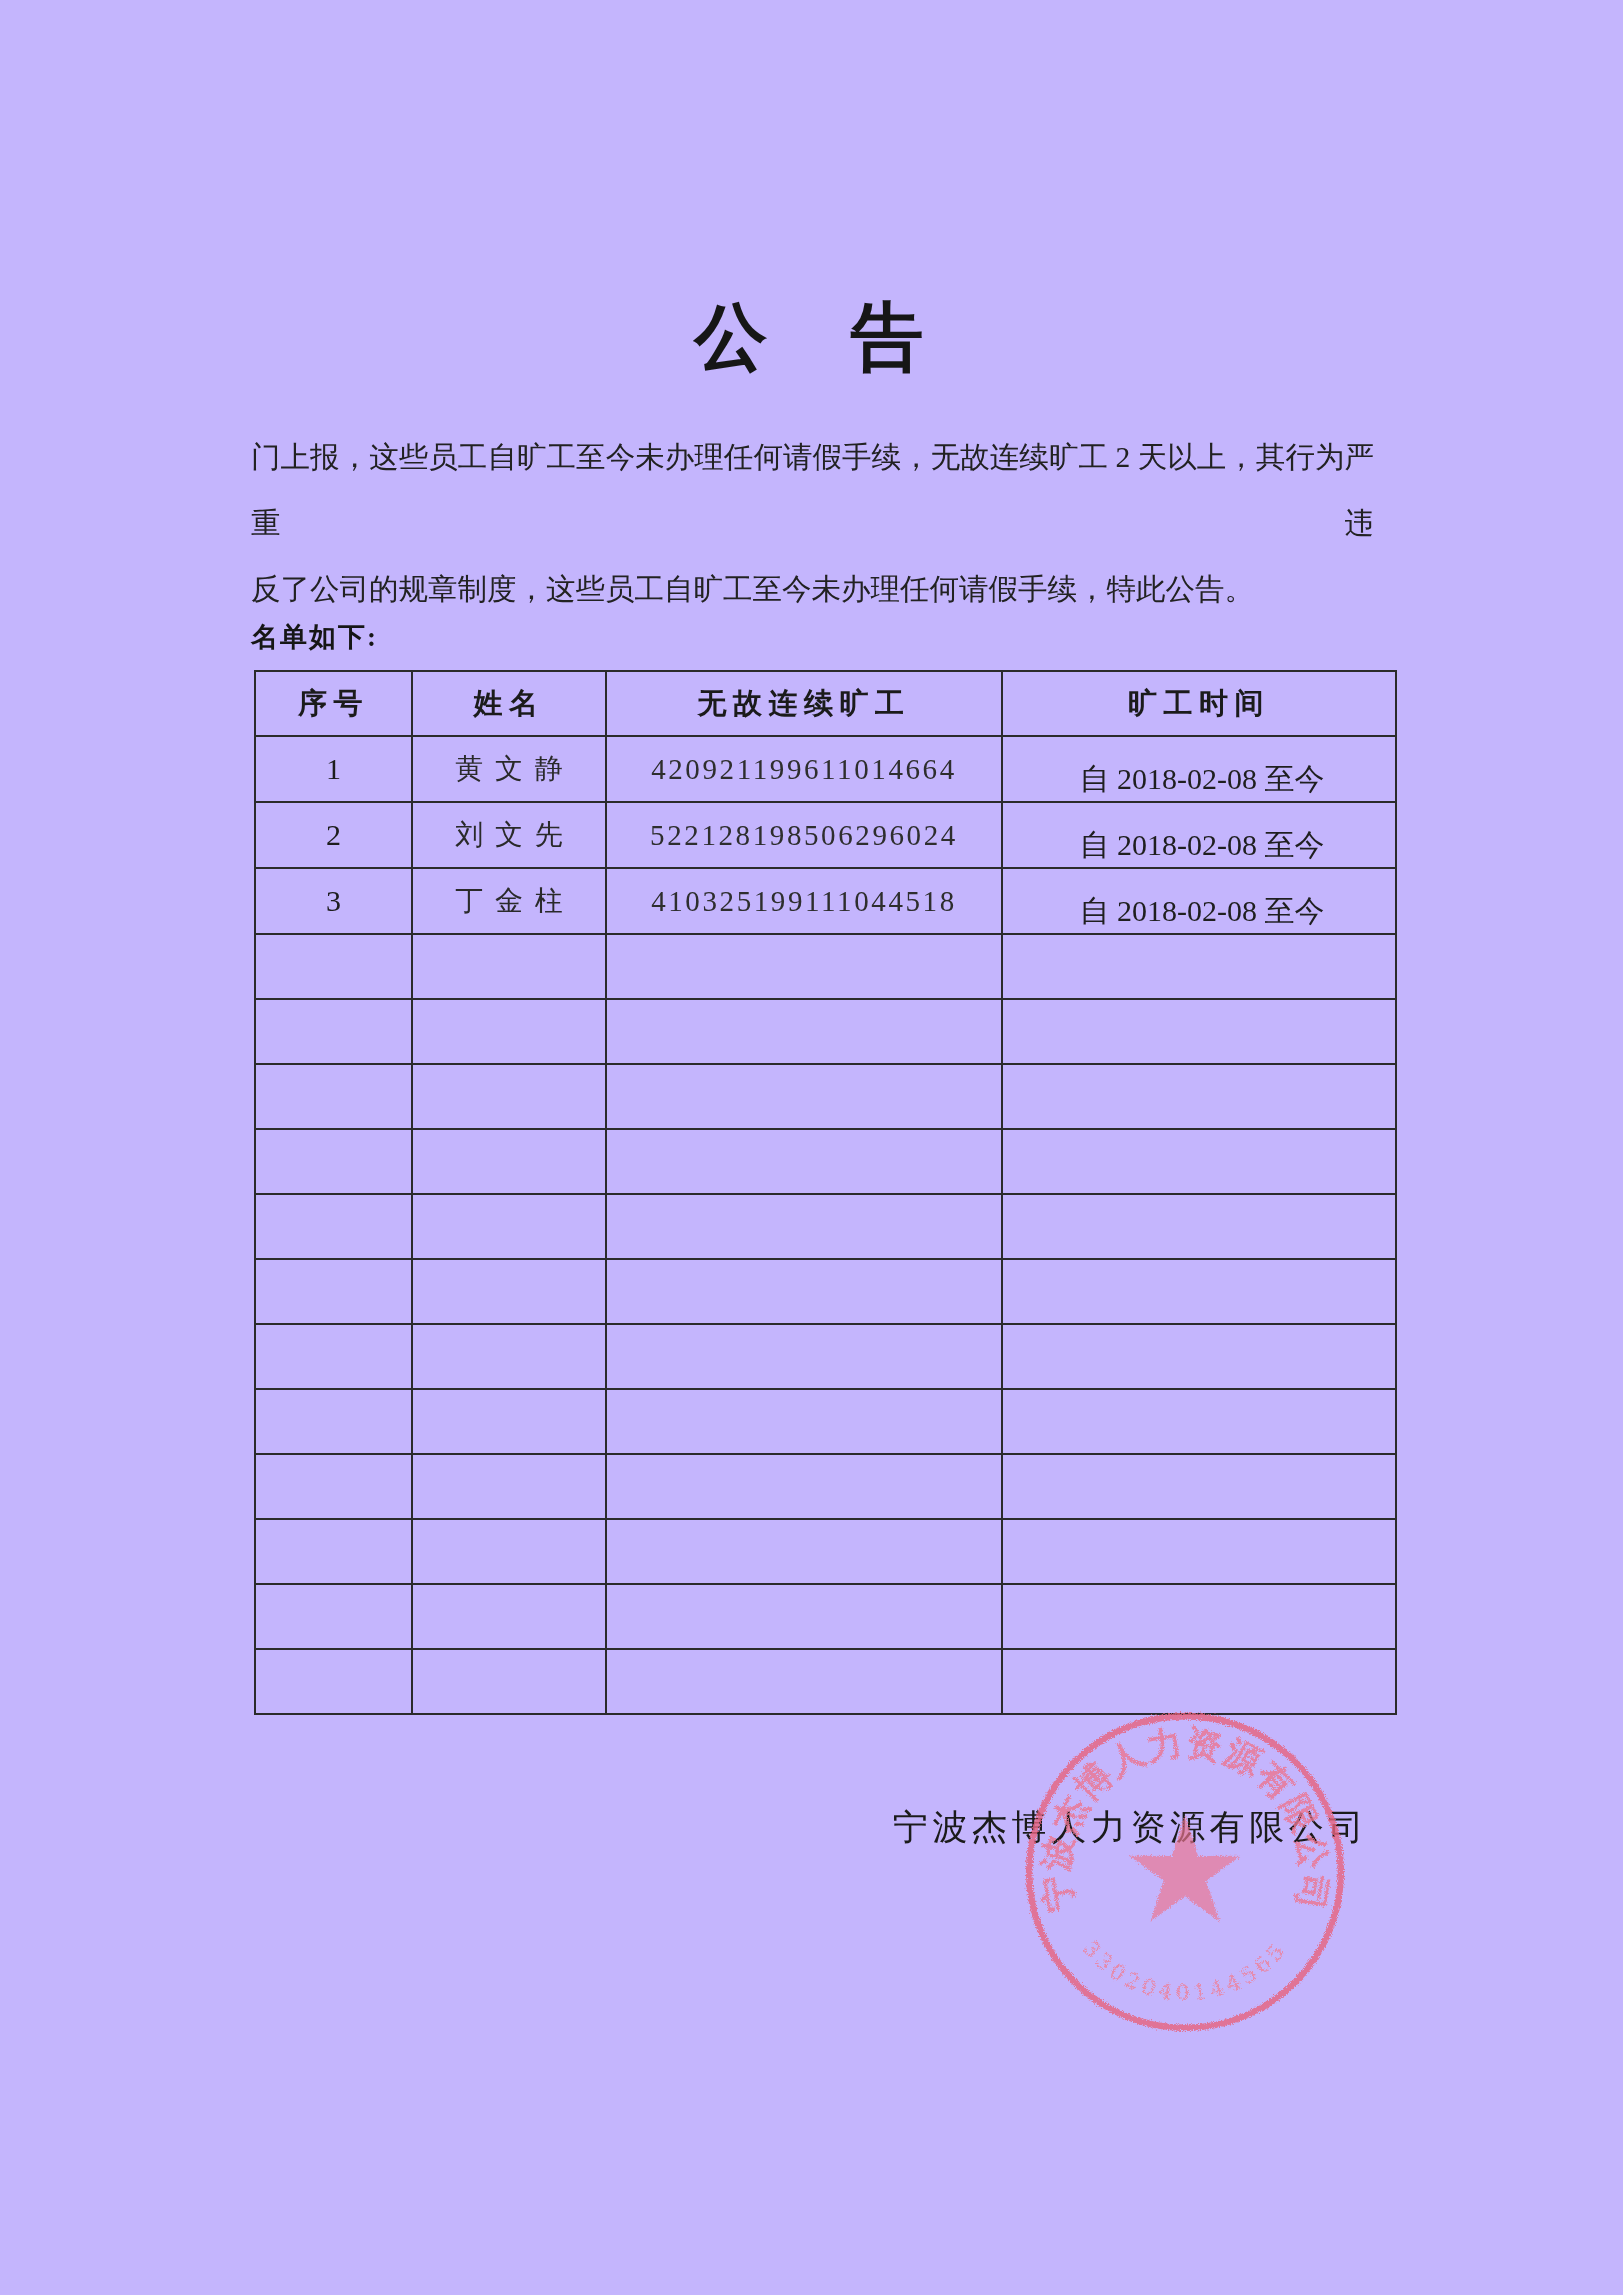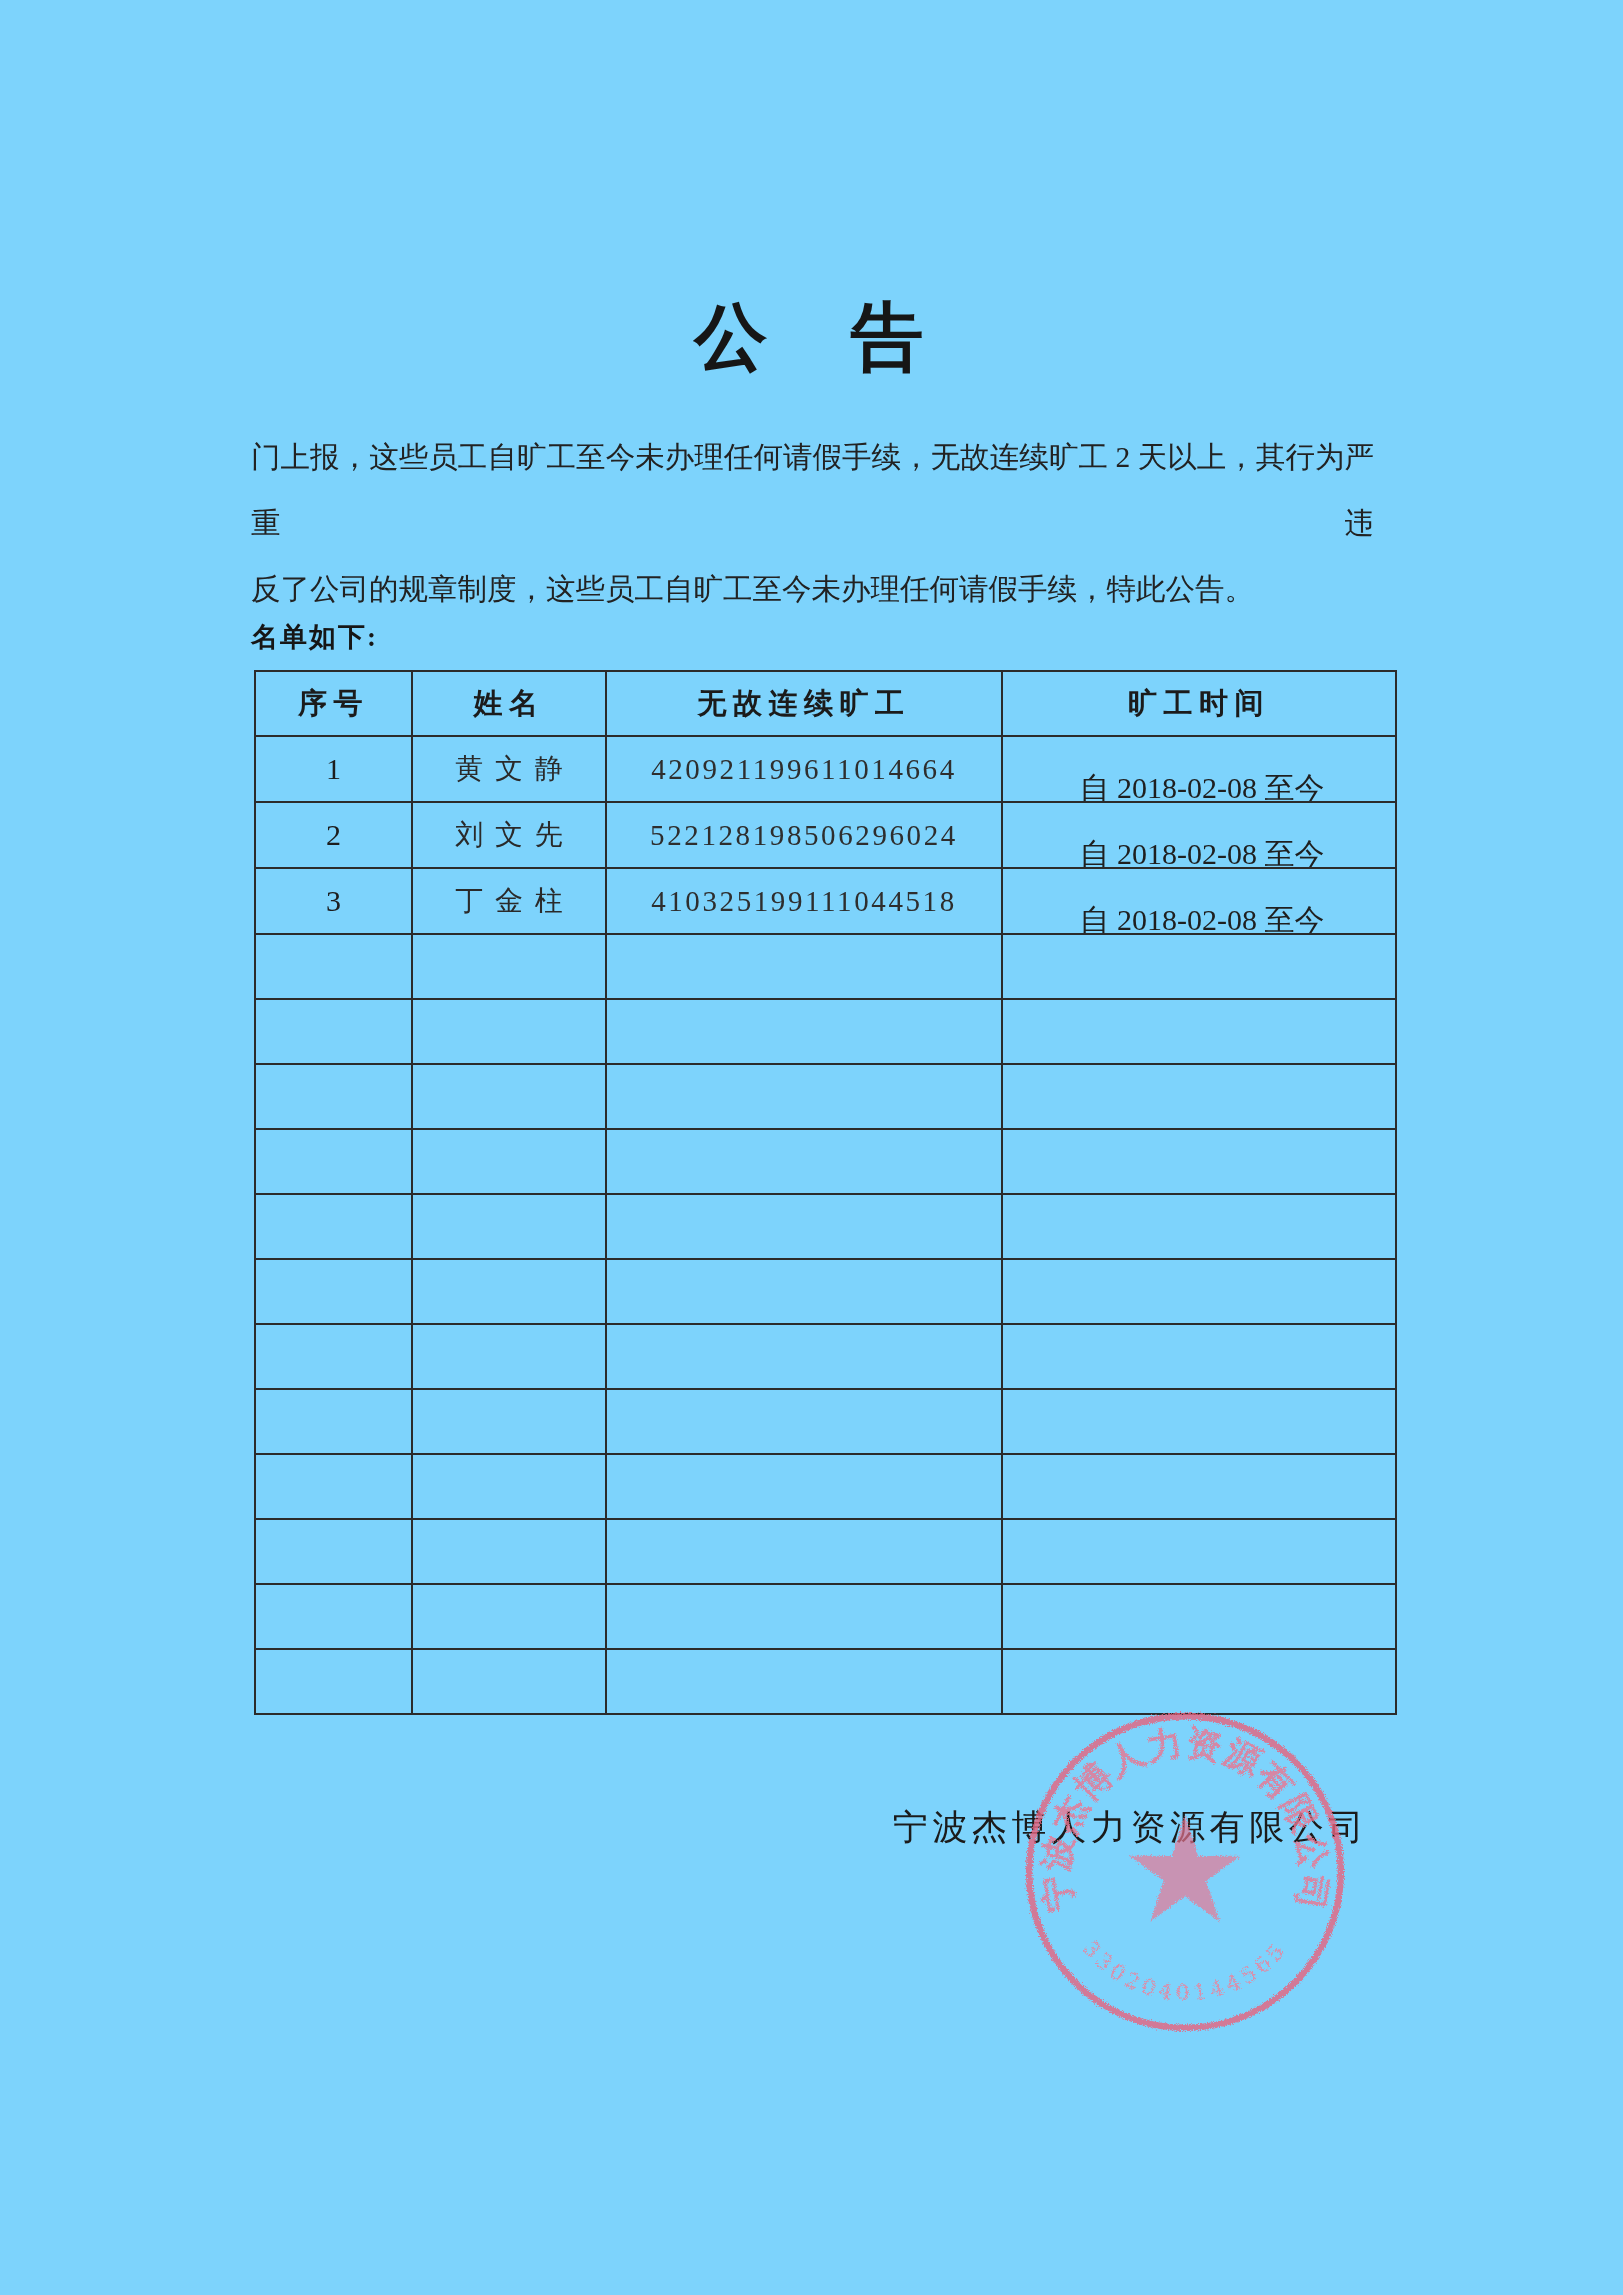--- a/index.html
+++ b/index.html
@@ -1,20 +1,20 @@
 <!DOCTYPE html>
 <html lang="zh" style="font-size:10.5px"><head>
 <meta charset="utf-8">
 <style>
   html, body { margin: 0; padding: 0; background: #ffffff; }
   .page {
     position: relative;
     width: 1623px;
     height: 2295px;
-    background: #7dd3fc;
+    background: #c4b5fd;
     font-family: "Liberation Serif", "DejaVu Serif", serif;
     color: #1d1d1d;
     overflow: hidden;
   }
   .title {
     position: absolute;
     top: 289px;
     left: 0;
     width: 100%;
     margin: 0;
@@ -68,21 +68,21 @@
     font-weight: 700;
     letter-spacing: 6.5px;
     color: #1b1b1b;
   }
   .notice-table tbody tr.data-row { height: 66px; }
   .notice-table tbody tr.empty-row { height: 65px; }
   td.cell-no { font-size: 30px; }
   td.cell-name { font-size: 28px; letter-spacing: 11.8px; text-indent: 11.8px; color: #2a2a2a; }
   td.cell-id { font-size: 29px; letter-spacing: 2.6px; color: #2e2e2e; }
   td.cell-absence { font-size: 30px; color: #1f1f1f; }
-  td.cell-absence span { position: relative; top: 19px; display: inline-block; margin-left: 6px; }
+  td.cell-absence span { position: relative; top: 10px; display: inline-block; margin-left: 6px; }
   .sign-company {
     position: absolute;
     top: 1804px;
     right: 255px;
     font-size: 35px;
     letter-spacing: 4.6px;
     color: #1b1b1b;
   }
   .sign-date {
     position: absolute;

